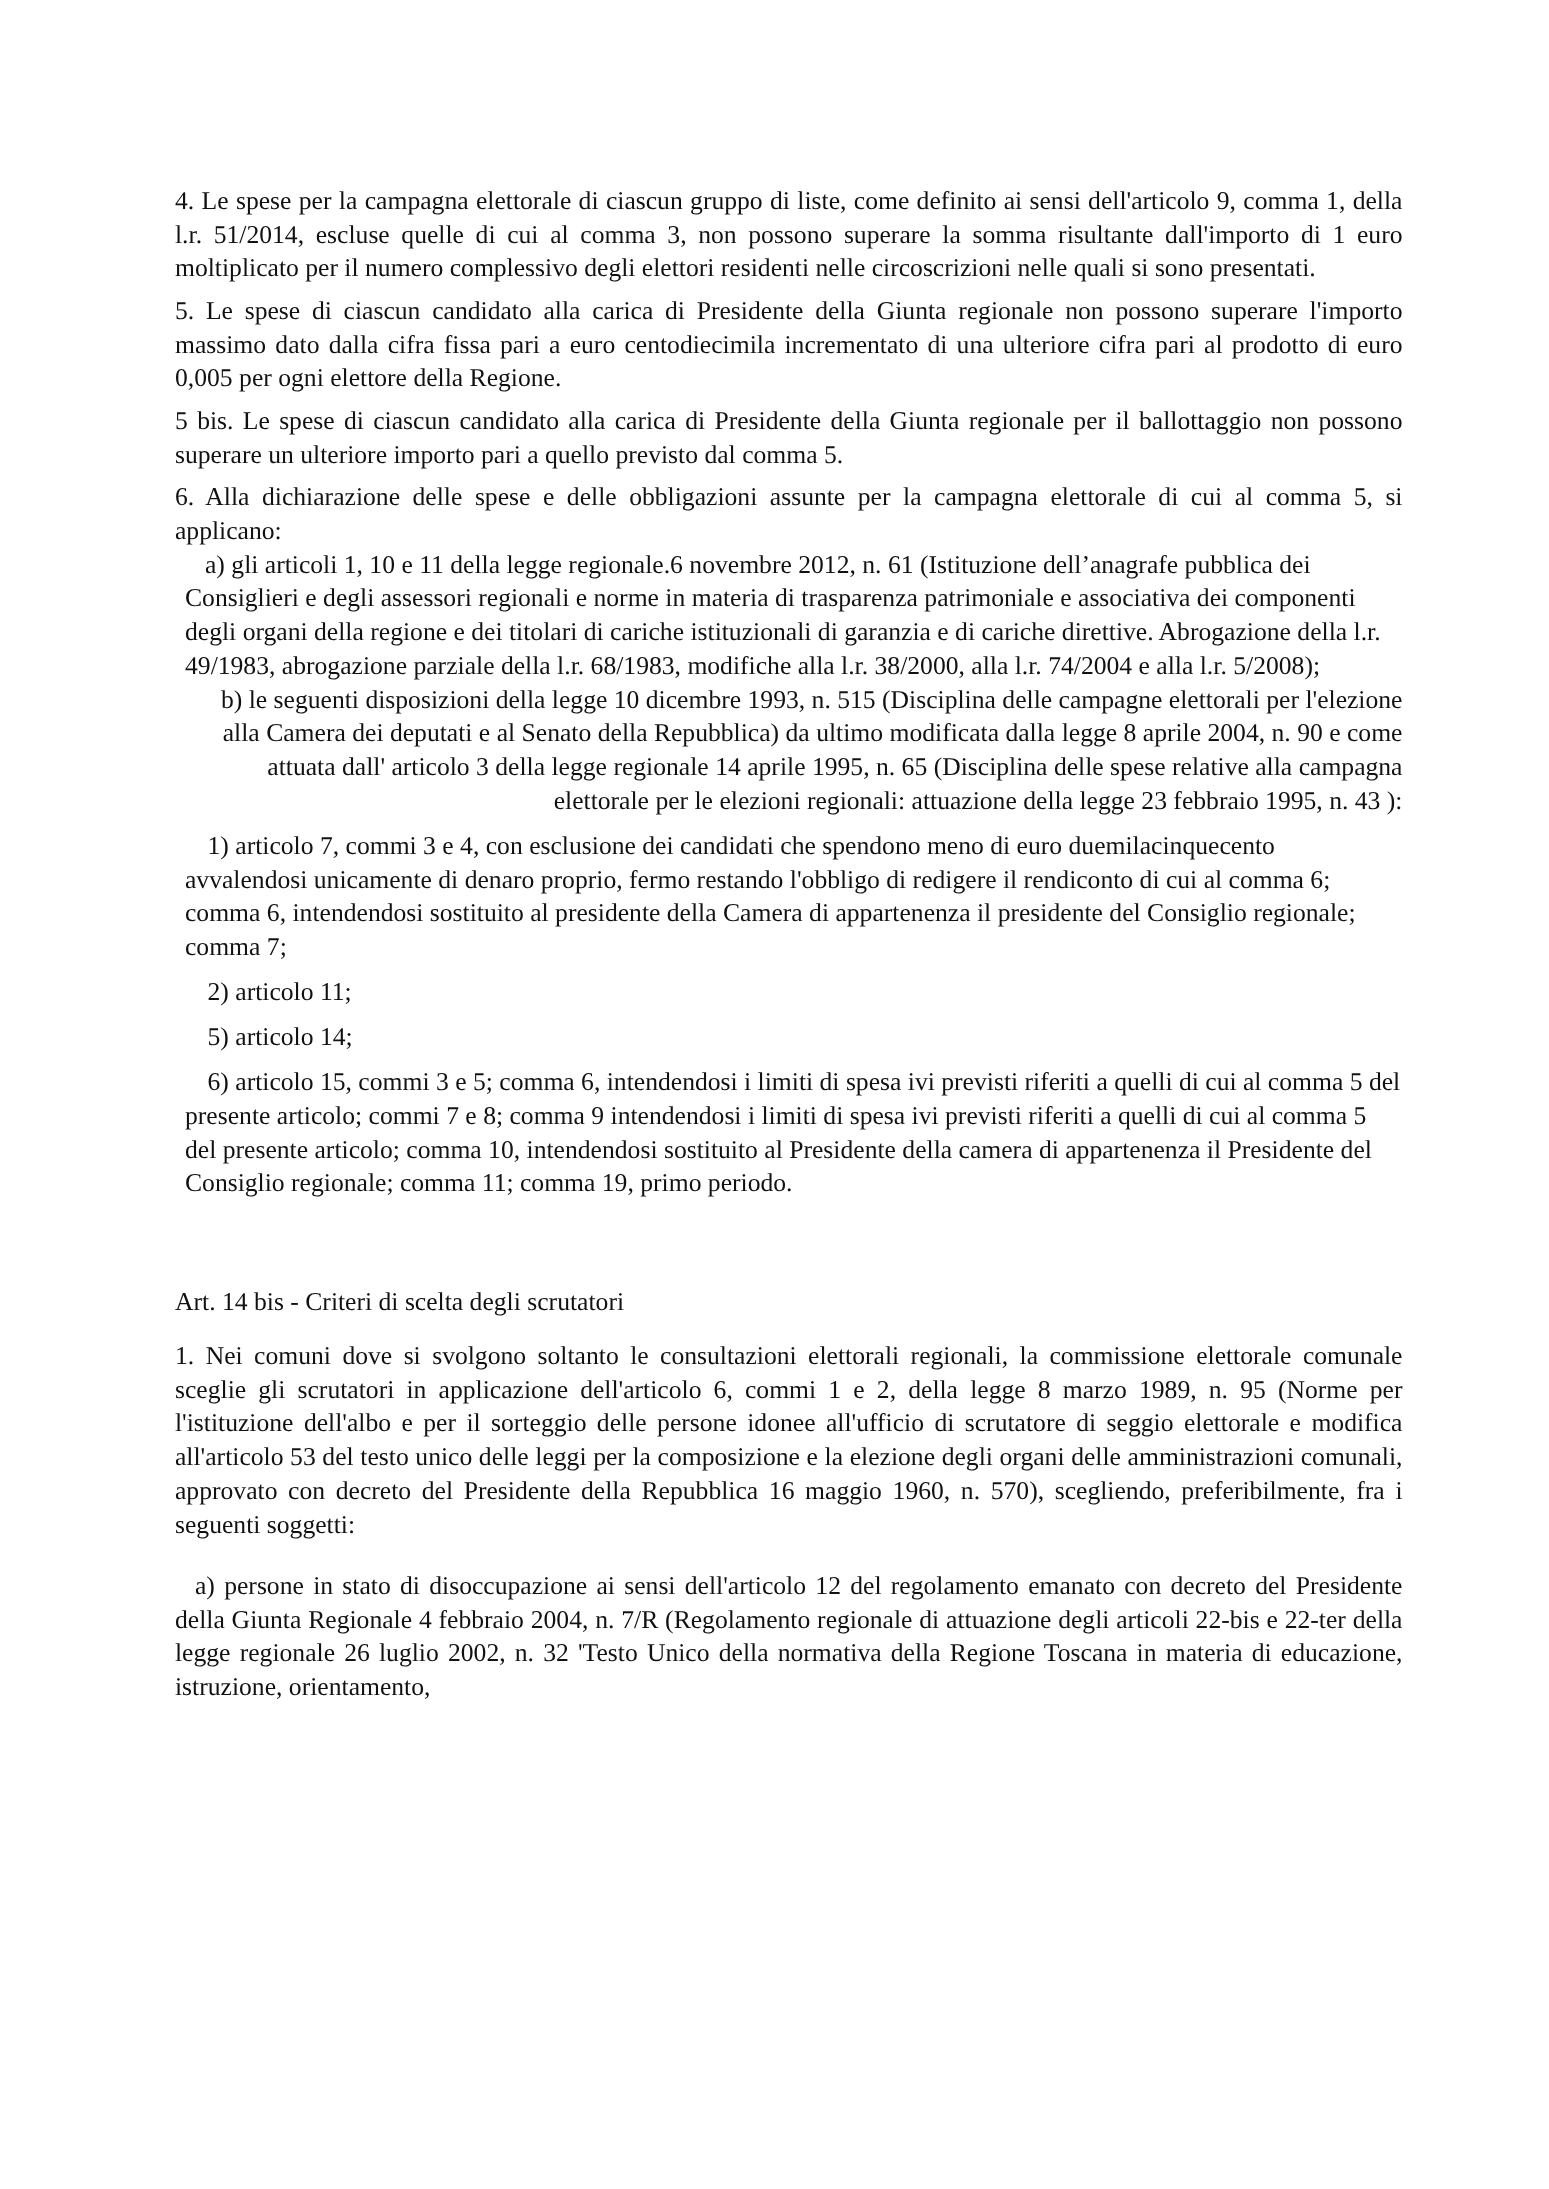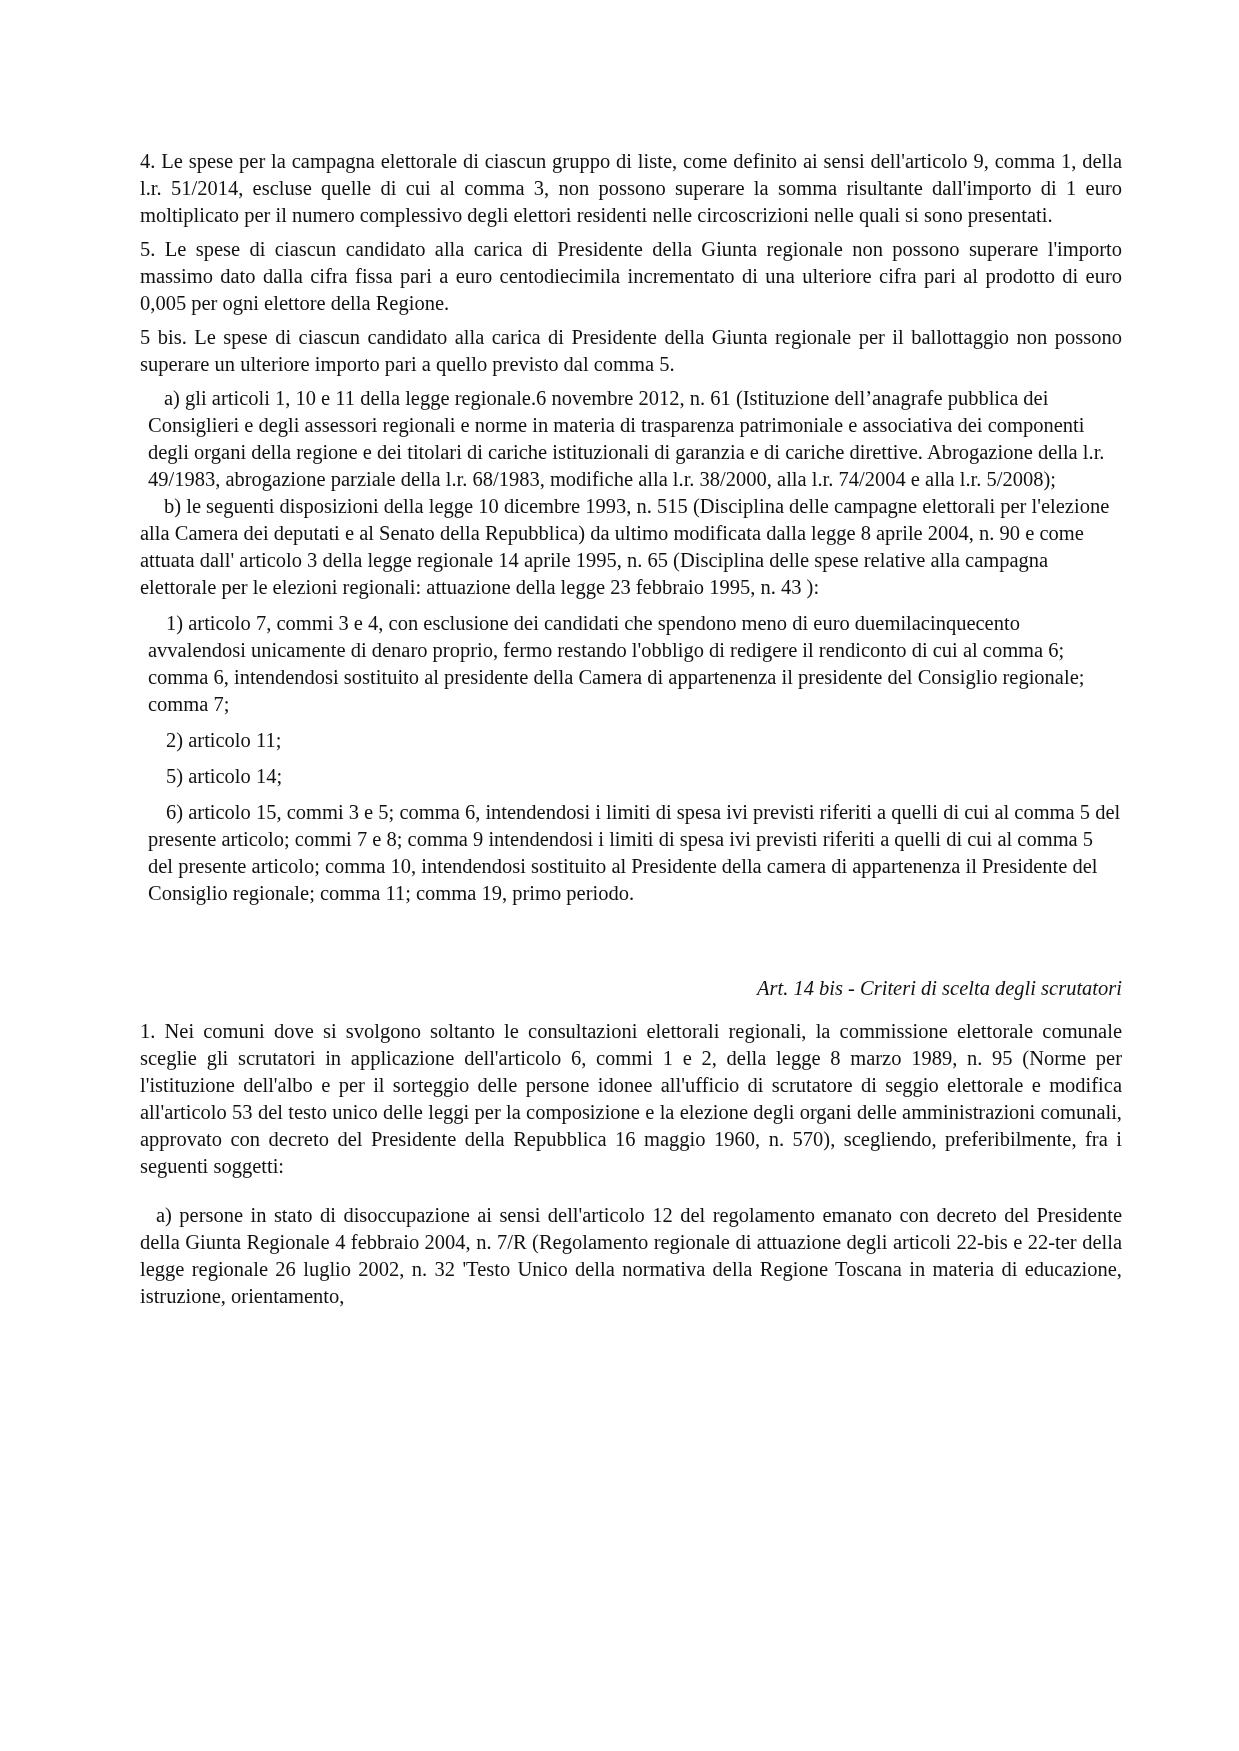--- a/index.html
+++ b/index.html
@@ -32,47 +32,48 @@
   }
   .sub {
     padding-left: 8px;
     text-indent: 16px;
     margin-bottom: 0;
   }
   .sub-b {
     padding-left: 0;
     text-indent: 24px;
     margin-bottom: 9px;
+    text-align: right;
   }
   .num {
     padding-left: 8px;
     text-indent: 18px;
     margin-bottom: 9px;
   }
   .art-title {
-    text-align: right;
-    font-style: italic;
+    text-align: left;
     margin: 68px 0 16px 0;
   }
   .art-body {
     margin-bottom: 22px;
   }
   .art-sub {
     padding-left: 0;
     text-indent: 16px;
     margin-bottom: 0;
   }
 </style>
 </head>
 <body>
 
 <div class="page">
   <p class="just">4. Le spese per la campagna elettorale di ciascun gruppo di liste, come definito ai sensi dell'articolo 9, comma 1, della l.r. 51/2014, escluse quelle di cui al comma 3, non possono superare la somma risultante dall'importo di 1 euro moltiplicato per il numero complessivo degli elettori residenti nelle circoscrizioni nelle quali si sono presentati.</p>
   <p class="just">5. Le spese di ciascun candidato alla carica di Presidente della Giunta regionale non possono superare l'importo massimo dato dalla cifra fissa pari a euro centodiecimila incrementato di una ulteriore cifra pari al prodotto di euro 0,005 per ogni elettore della Regione.</p>
   <p class="just">5 bis. Le spese di ciascun candidato alla carica di Presidente della Giunta regionale per il ballottaggio non possono superare un ulteriore importo pari a quello previsto dal comma 5.</p>
+  <p class="just" style="margin-bottom:0">6. Alla dichiarazione delle spese e delle obbligazioni assunte per la campagna elettorale di cui al comma 5, si applicano:</p>
   <p class="sub">a) gli articoli 1, 10 e 11 della legge regionale.6 novembre 2012, n. 61 (Istituzione dell’anagrafe pubblica dei Consiglieri e degli assessori regionali e norme in materia di trasparenza patrimoniale e associativa dei componenti degli organi della regione e dei titolari di cariche istituzionali di garanzia e di cariche direttive. Abrogazione della l.r. 49/1983, abrogazione parziale della l.r. 68/1983, modifiche alla l.r. 38/2000, alla l.r. 74/2004 e alla l.r. 5/2008);</p>
   <p class="sub-b">b) le seguenti disposizioni della legge 10 dicembre 1993, n. 515 (Disciplina delle campagne elettorali per l'elezione alla Camera dei deputati e al Senato della Repubblica) da ultimo modificata dalla legge 8 aprile 2004, n. 90 e come attuata dall' articolo 3  della legge regionale 14 aprile 1995, n. 65 (Disciplina delle spese relative alla campagna elettorale per le elezioni regionali: attuazione della legge 23 febbraio 1995, n. 43 ):</p>
 
   <p class="num">1) articolo 7, commi 3 e 4, con esclusione dei candidati che spendono meno di euro duemilacinquecento avvalendosi unicamente di denaro proprio, fermo restando l'obbligo di redigere il rendiconto di cui al comma 6; comma 6, intendendosi sostituito al presidente della Camera di appartenenza il presidente del Consiglio regionale; comma 7;</p>
   <p class="num">2) articolo 11;</p>
   <p class="num">5) articolo 14;</p>
   <p class="num">6) articolo 15, commi 3 e 5; comma 6, intendendosi i limiti di spesa ivi previsti riferiti a quelli di cui al comma 5 del presente articolo; commi 7 e 8; comma 9 intendendosi i limiti di spesa ivi previsti riferiti a quelli di cui al comma 5 del presente articolo; comma 10, intendendosi sostituito al Presidente della camera di appartenenza il Presidente del Consiglio regionale; comma 11; comma 19, primo periodo.</p>
 
   <h2 class="art-title" style="font-size:20.5px;font-weight:normal;">Art. 14 bis - Criteri di scelta degli scrutatori</h2>
   <p class="just art-body">1. Nei comuni dove si svolgono soltanto le consultazioni elettorali regionali, la commissione elettorale comunale sceglie gli scrutatori in applicazione dell'articolo 6, commi 1 e 2, della legge 8 marzo 1989, n. 95 (Norme per l'istituzione dell'albo e per il sorteggio delle persone idonee all'ufficio di scrutatore di seggio elettorale e modifica all'articolo 53 del testo unico delle leggi per la composizione e la elezione degli organi delle amministrazioni comunali, approvato con decreto del Presidente della Repubblica 16 maggio 1960, n. 570), scegliendo, preferibilmente, fra i seguenti soggetti:</p>

